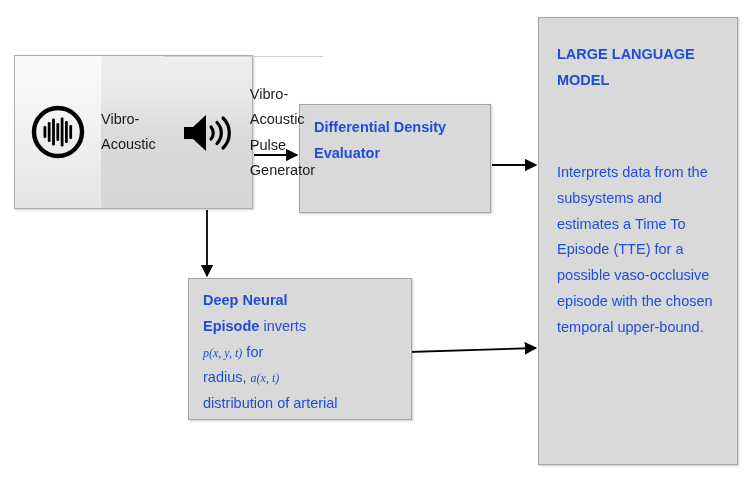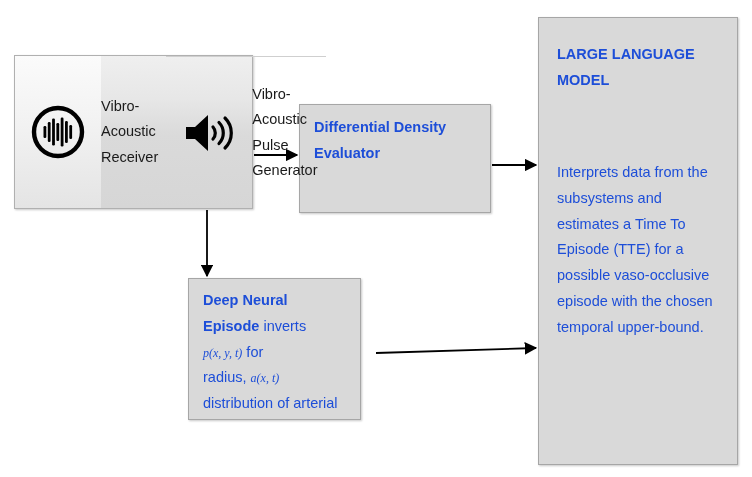--- a/index.html
+++ b/index.html
@@ -82,21 +82,21 @@
   .bold { font-weight: bold; }
   .math {
     font-family: "Liberation Serif", serif;
     font-style: italic;
     font-size: 12px;
   }
 
   #dde-box { left: 299px; top: 104px; width: 192px; height: 109px; }
   #dde-title { top: 10px; font-weight: bold; }
 
-  #dnn-box  { left: 188px; top: 278px; width: 173px; height: 142px; }
+  #dnn-box  { left: 188px; top: 278px; width: 224px; height: 142px; }
   #dnn-text { top: 9px; }
 
   #llm-box  { left: 538px; top: 17px; width: 200px; height: 448px; }
   #llm-title { top: 24px; font-weight: bold; left: 18px; }
   #llm-body  { top: 142px; left: 18px; right: 14px; }
 
   
   #arrow-layer {
     position: absolute;
     left: 0; top: 0;
@@ -133,21 +133,20 @@
             <rect x="22.1" y="14.5" width="2.8" height="27" rx="1.2"></rect>
             <rect x="26.4" y="19" width="2.8" height="18" rx="1.2"></rect>
             <rect x="30.7" y="13.5" width="2.8" height="29" rx="1.2"></rect>
             <rect x="35.0" y="17" width="2.8" height="22" rx="1.2"></rect>
             <rect x="39.3" y="21" width="2.8" height="14" rx="1.2"></rect>
           </g>
         </svg>
       </div>
       <div class="sensor-label">
         <div>Vibro-Acoustic</div>
-        <div>Receiver</div>
       </div>
     </div>
 
     <div class="sensor-row">
       <div class="sensor-icon">
         <svg width="58" height="50" viewBox="0 0 58 50">
           <path d="M6 19 h9 L28 7 v36 L15 31 H6 z" fill="#000"></path>
           <g fill="none" stroke="#000" stroke-width="3.2" stroke-linecap="round">
             <path d="M33 19 a9 9 0 0 1 0 12"></path>
             <path d="M39 14.5 a15 15 0 0 1 0 21"></path>

